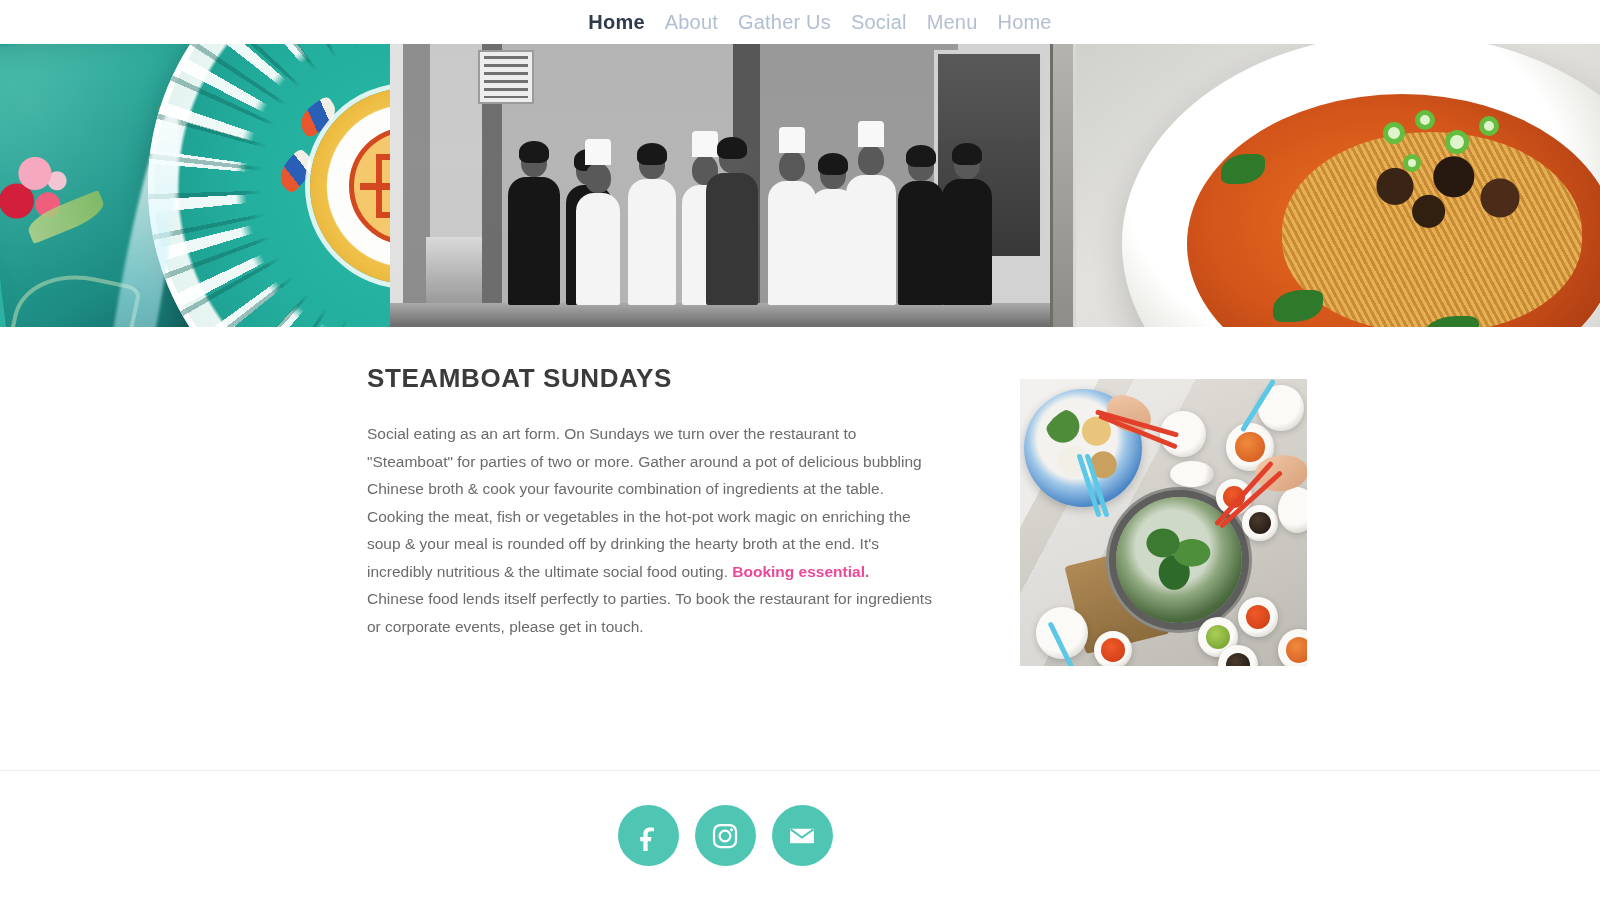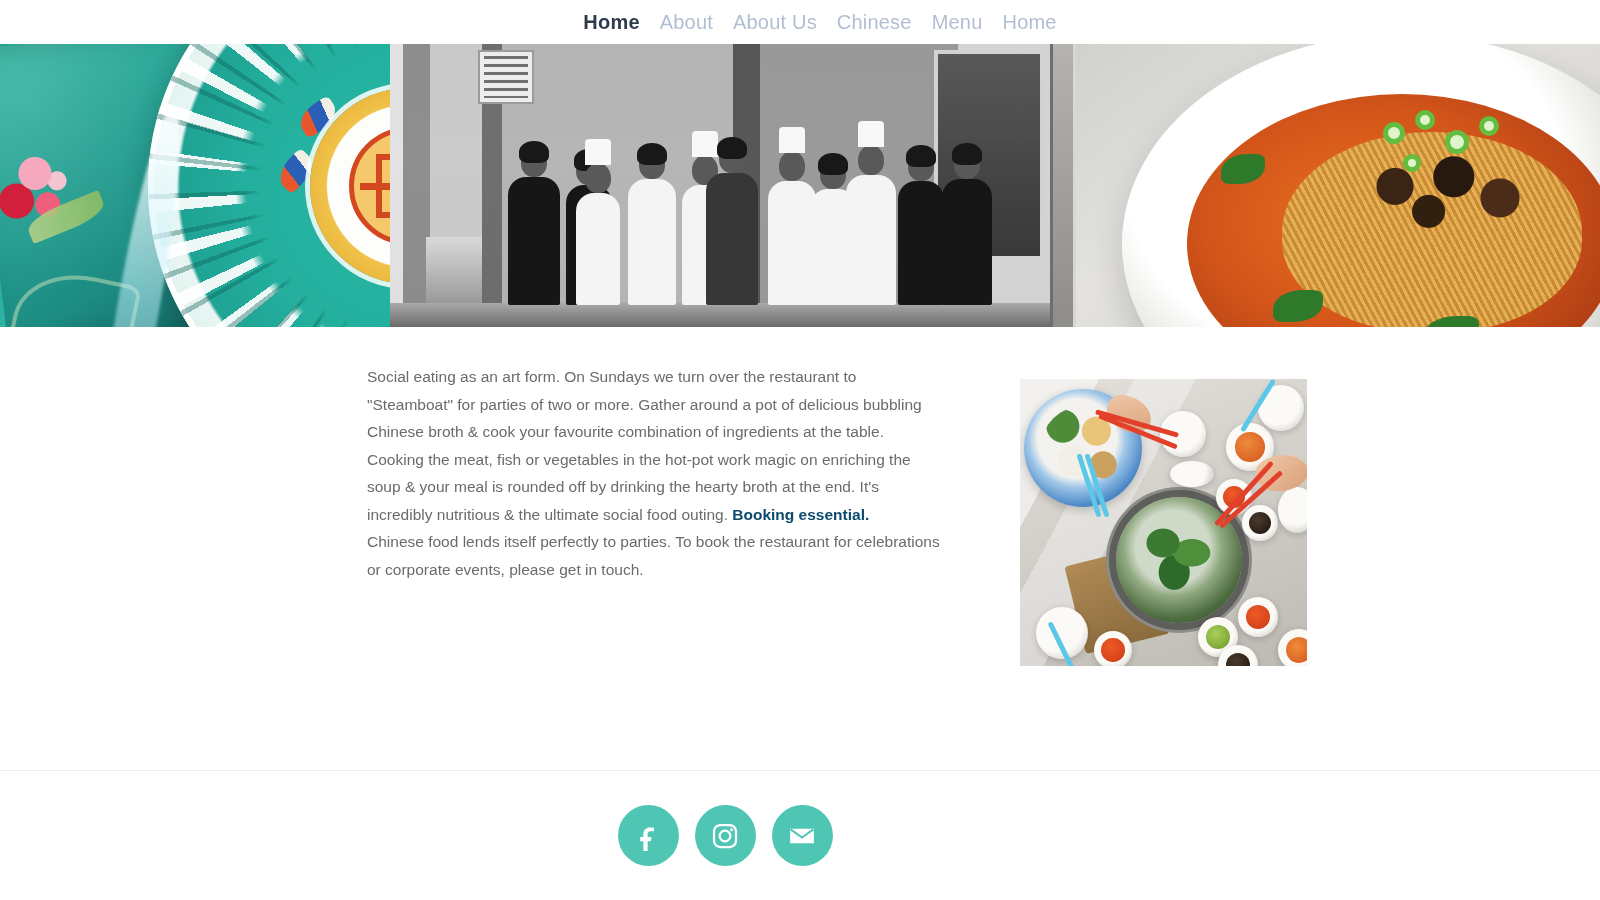--- a/index.html
+++ b/index.html
@@ -324,21 +324,21 @@
     text-transform: uppercase;
   }
   h2.section-title.second { margin-top: 56px; }
 
   p.body-copy {
     margin: 0;
     font-size: 15.5px;
     line-height: 27.5px;
     color: #6b6b6b;
   }
-  p.body-copy b { color: #0c4a6e; font-weight: bold; }
+  p.body-copy b { color: #ec4899; font-weight: bold; }
 
   .hotpot-figure {
     position: absolute;
     left: 613px;
     top: 0px;
     width: 287px;
     height: 287px;
     overflow: hidden;
     background: #cdc9c4;
   }
@@ -437,22 +437,22 @@
   }
   .social-btn svg { display: block; }
 </style>
 </head>
 <body>
 
 <nav class="nav-bar">
   <div class="nav-list">
     <a class="nav-item active">Home</a>
     <a class="nav-item">About</a>
-    <a class="nav-item">About Us</a>
-    <a class="nav-item">Chinese</a>
+    <a class="nav-item">Gather Us</a>
+    <a class="nav-item">Social</a>
     <a class="nav-item">Menu</a>
     <a class="nav-item">Home</a>
   </div>
 </nav>
 
 <section class="hero">
 
   <div class="hero-panel hero-left">
     <div class="plate-scene">
       <div class="silk-cloth"></div>
@@ -547,23 +547,24 @@
       </div>
     </div>
   </div>
 
 </section>
 
 <main class="content">
   <div class="content-inner">
 
     <div class="col-text">
+      <h2 class="section-title">STEAMBOAT SUNDAYS</h2>
       <p class="body-copy"><span>Social eating as an art form.  On Sundays we turn over the restaurant to "Steamboat" for parties of two or more.  Gather around a pot of delicious bubbling Chinese broth &amp; cook your favourite combination of ingredients at the table.  Cooking the meat, fish or vegetables in the hot-pot work magic on enriching the soup &amp; your meal is rounded off by drinking the hearty broth at the end. It's incredibly nutritious &amp; the ultimate social food outing. </span><b>Booking essential.</b></p>
 
-      <p class="body-copy">Chinese food lends itself perfectly to parties.  To book the restaurant for celebrations or corporate events, please get in touch.</p>
+      <p class="body-copy">Chinese food lends itself perfectly to parties.  To book the restaurant for ingredients or corporate events, please get in touch.</p>
     </div>
 
     <figure class="hotpot-figure">
       <div class="hotpot-scene">
         <div class="marble-bg"></div>
 
         <div class="hp-bowl-tl">
           <div class="hp-bowl-tl-food"></div>
         </div>
 

